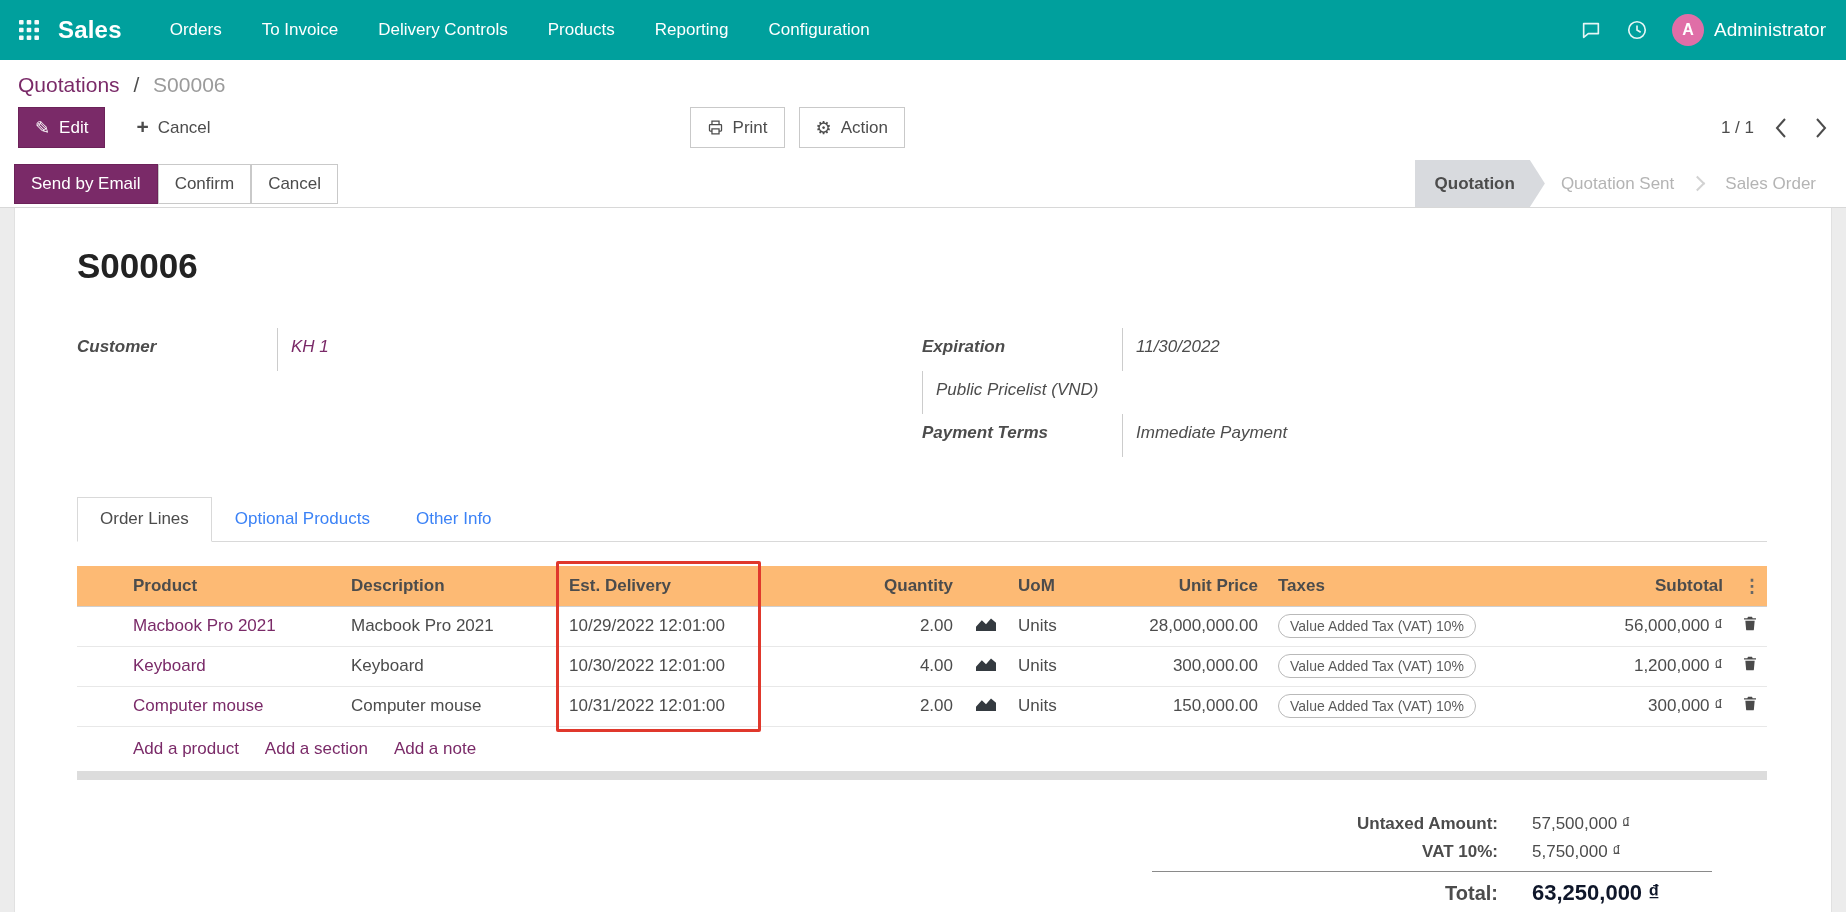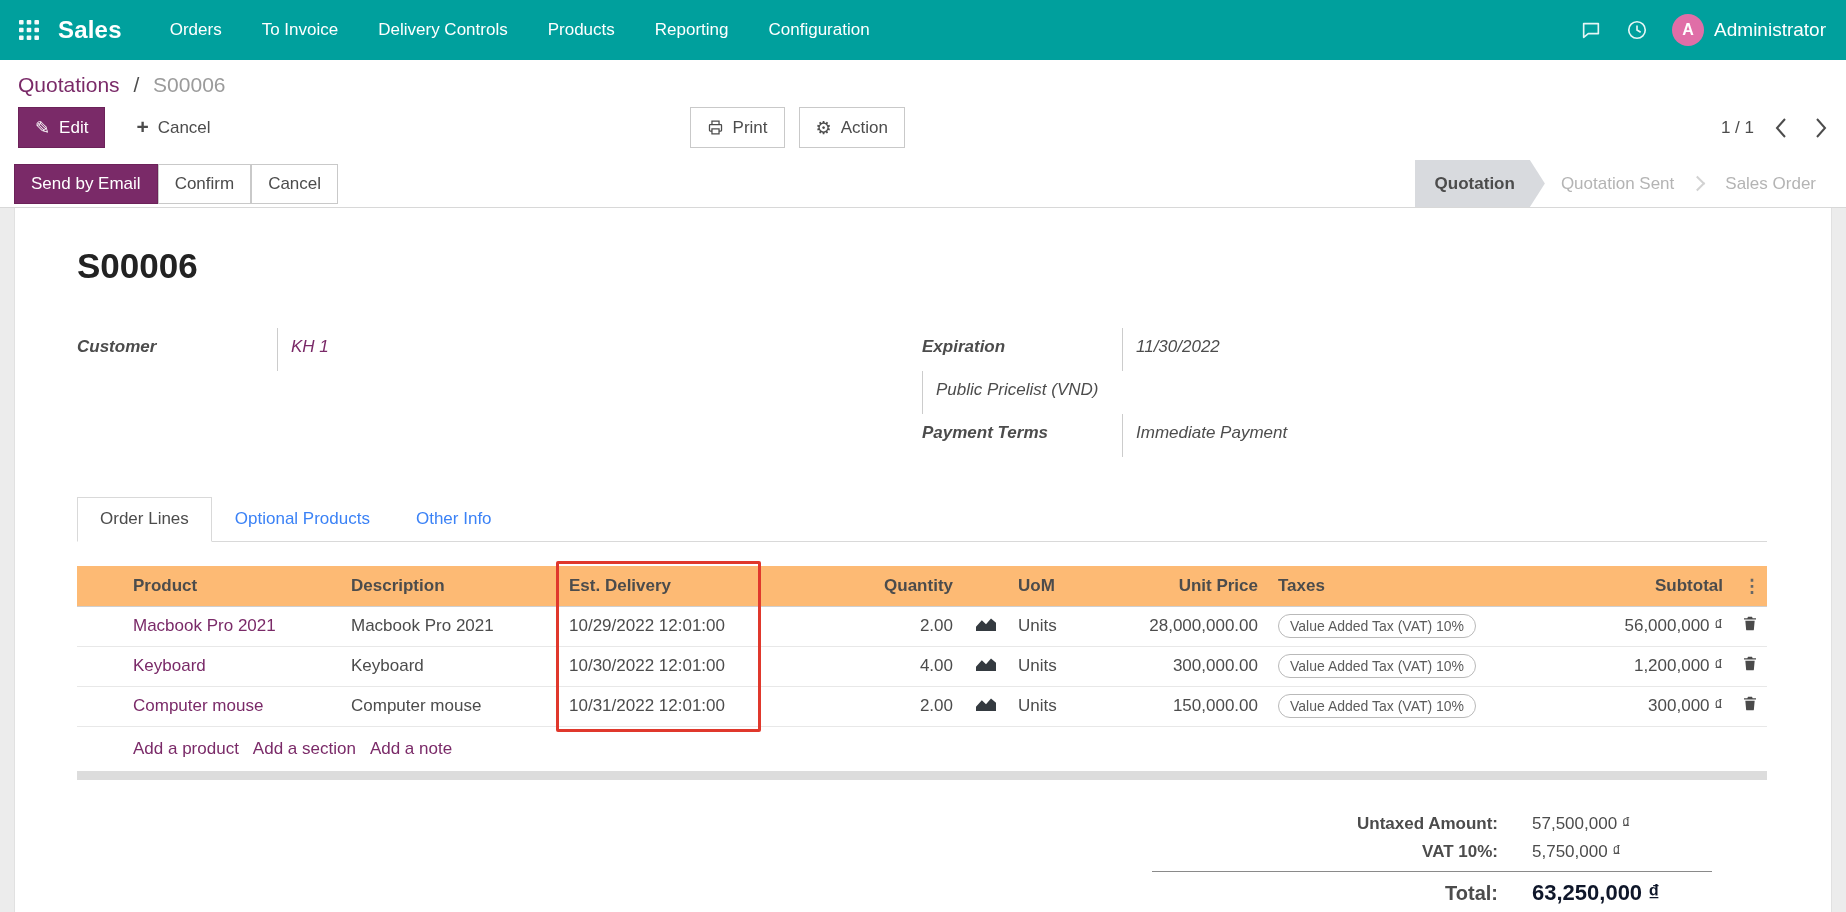--- a/index.html
+++ b/index.html
@@ -70,21 +70,21 @@
   .olist th { background:#fdba74; height:40px; font-weight:700; color:#4c4c4c; padding:0 10px; text-align:left; border-bottom:1px solid #cfcfcf; }
   .olist td { height:40px; padding:0 10px; border-bottom:1px solid #e8e8e8; vertical-align:middle; }
   .olist .num { text-align:right; }
   .olist .c-icon { text-align:center; padding:0 2px; }
   .tax-pill { display:inline-block; border:1px solid #b9b9b9; border-radius:13px; padding:3px 11px; font-size:14px; color:#5c5c5c; background:#fff; white-space:nowrap; }
   .annotation-box { position:absolute; left:479px; top:-5px; width:205px; height:171px; border:3px solid #E0382C; border-radius:2px; pointer-events:none; z-index:5; }
   .kebab { color:#666; font-size:18px; cursor:pointer; display:inline-block; width:100%; text-align:center; }
   .row-trash { cursor:pointer; display:inline-flex; }
   .forecast { cursor:pointer; display:inline-flex; }
 
-  .list-footer-links { display:flex; gap:14px; padding:12px 0 12px 56px; font-size:17px; }
+  .list-footer-links { display:flex; gap:26px; padding:12px 0 12px 56px; font-size:17px; }
   .list-bottom-strip { width:1690px; height:9px; background:#dcdcdc; }
 
   
   .totals { width:560px; margin:30px 55px 0 auto; font-size:17px; }
   .t-row { display:flex; justify-content:flex-end; align-items:baseline; padding:4px 0; }
   .t-label { font-weight:700; margin-right:34px; }
   .t-value { width:180px; }
   .t-total { border-top:1px solid #8a8a8a; margin-top:5px; padding-top:8px; }
   .t-total .t-label { font-size:20px; }
   .t-total .t-value { font-size:22px; font-weight:700; color:#0f172a; }

